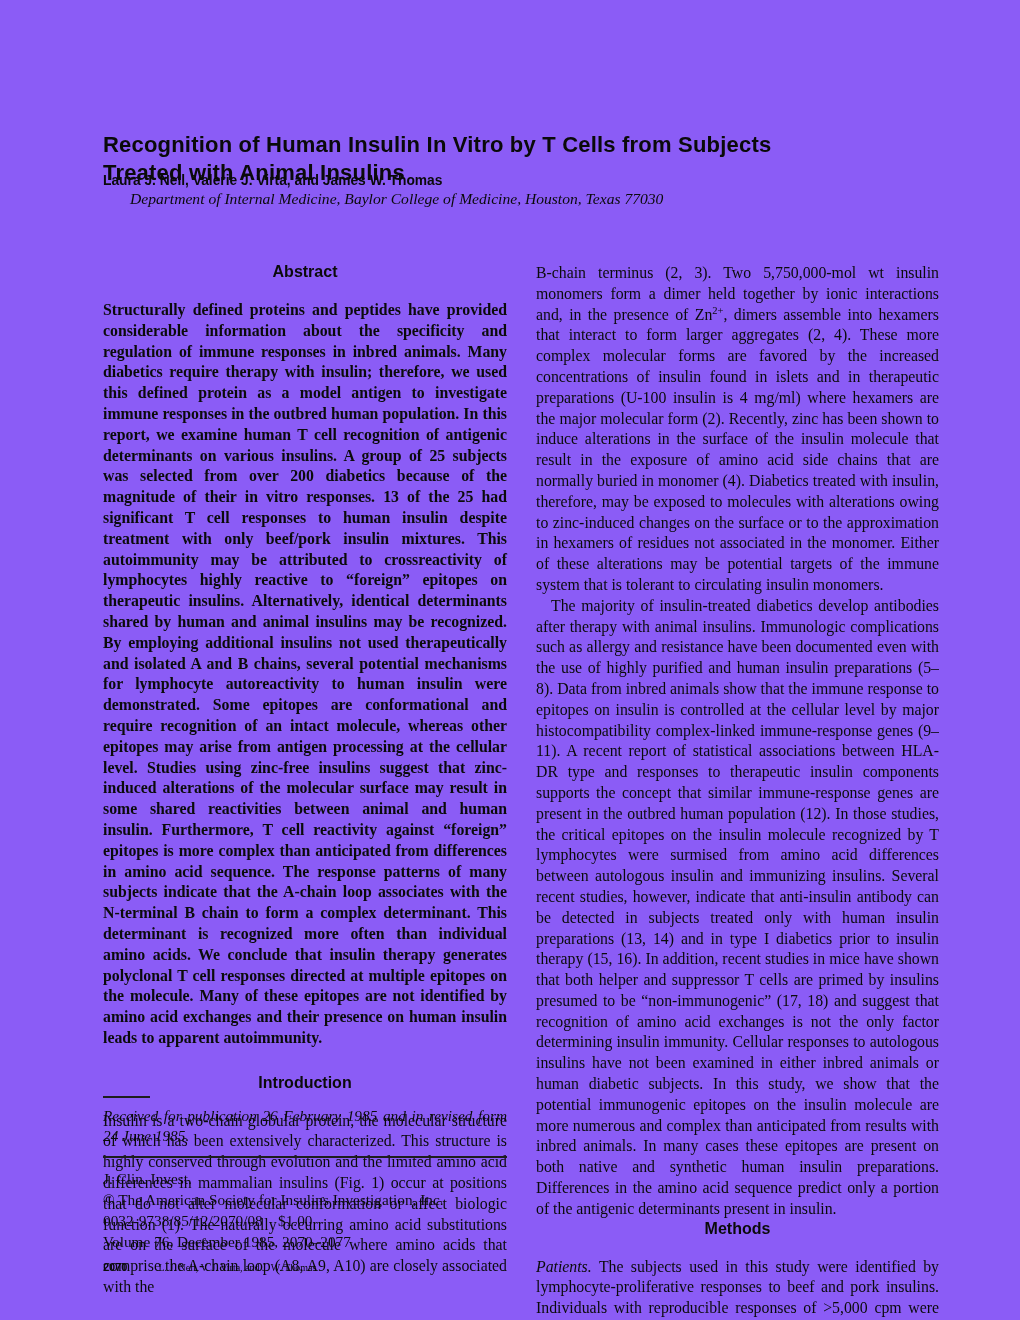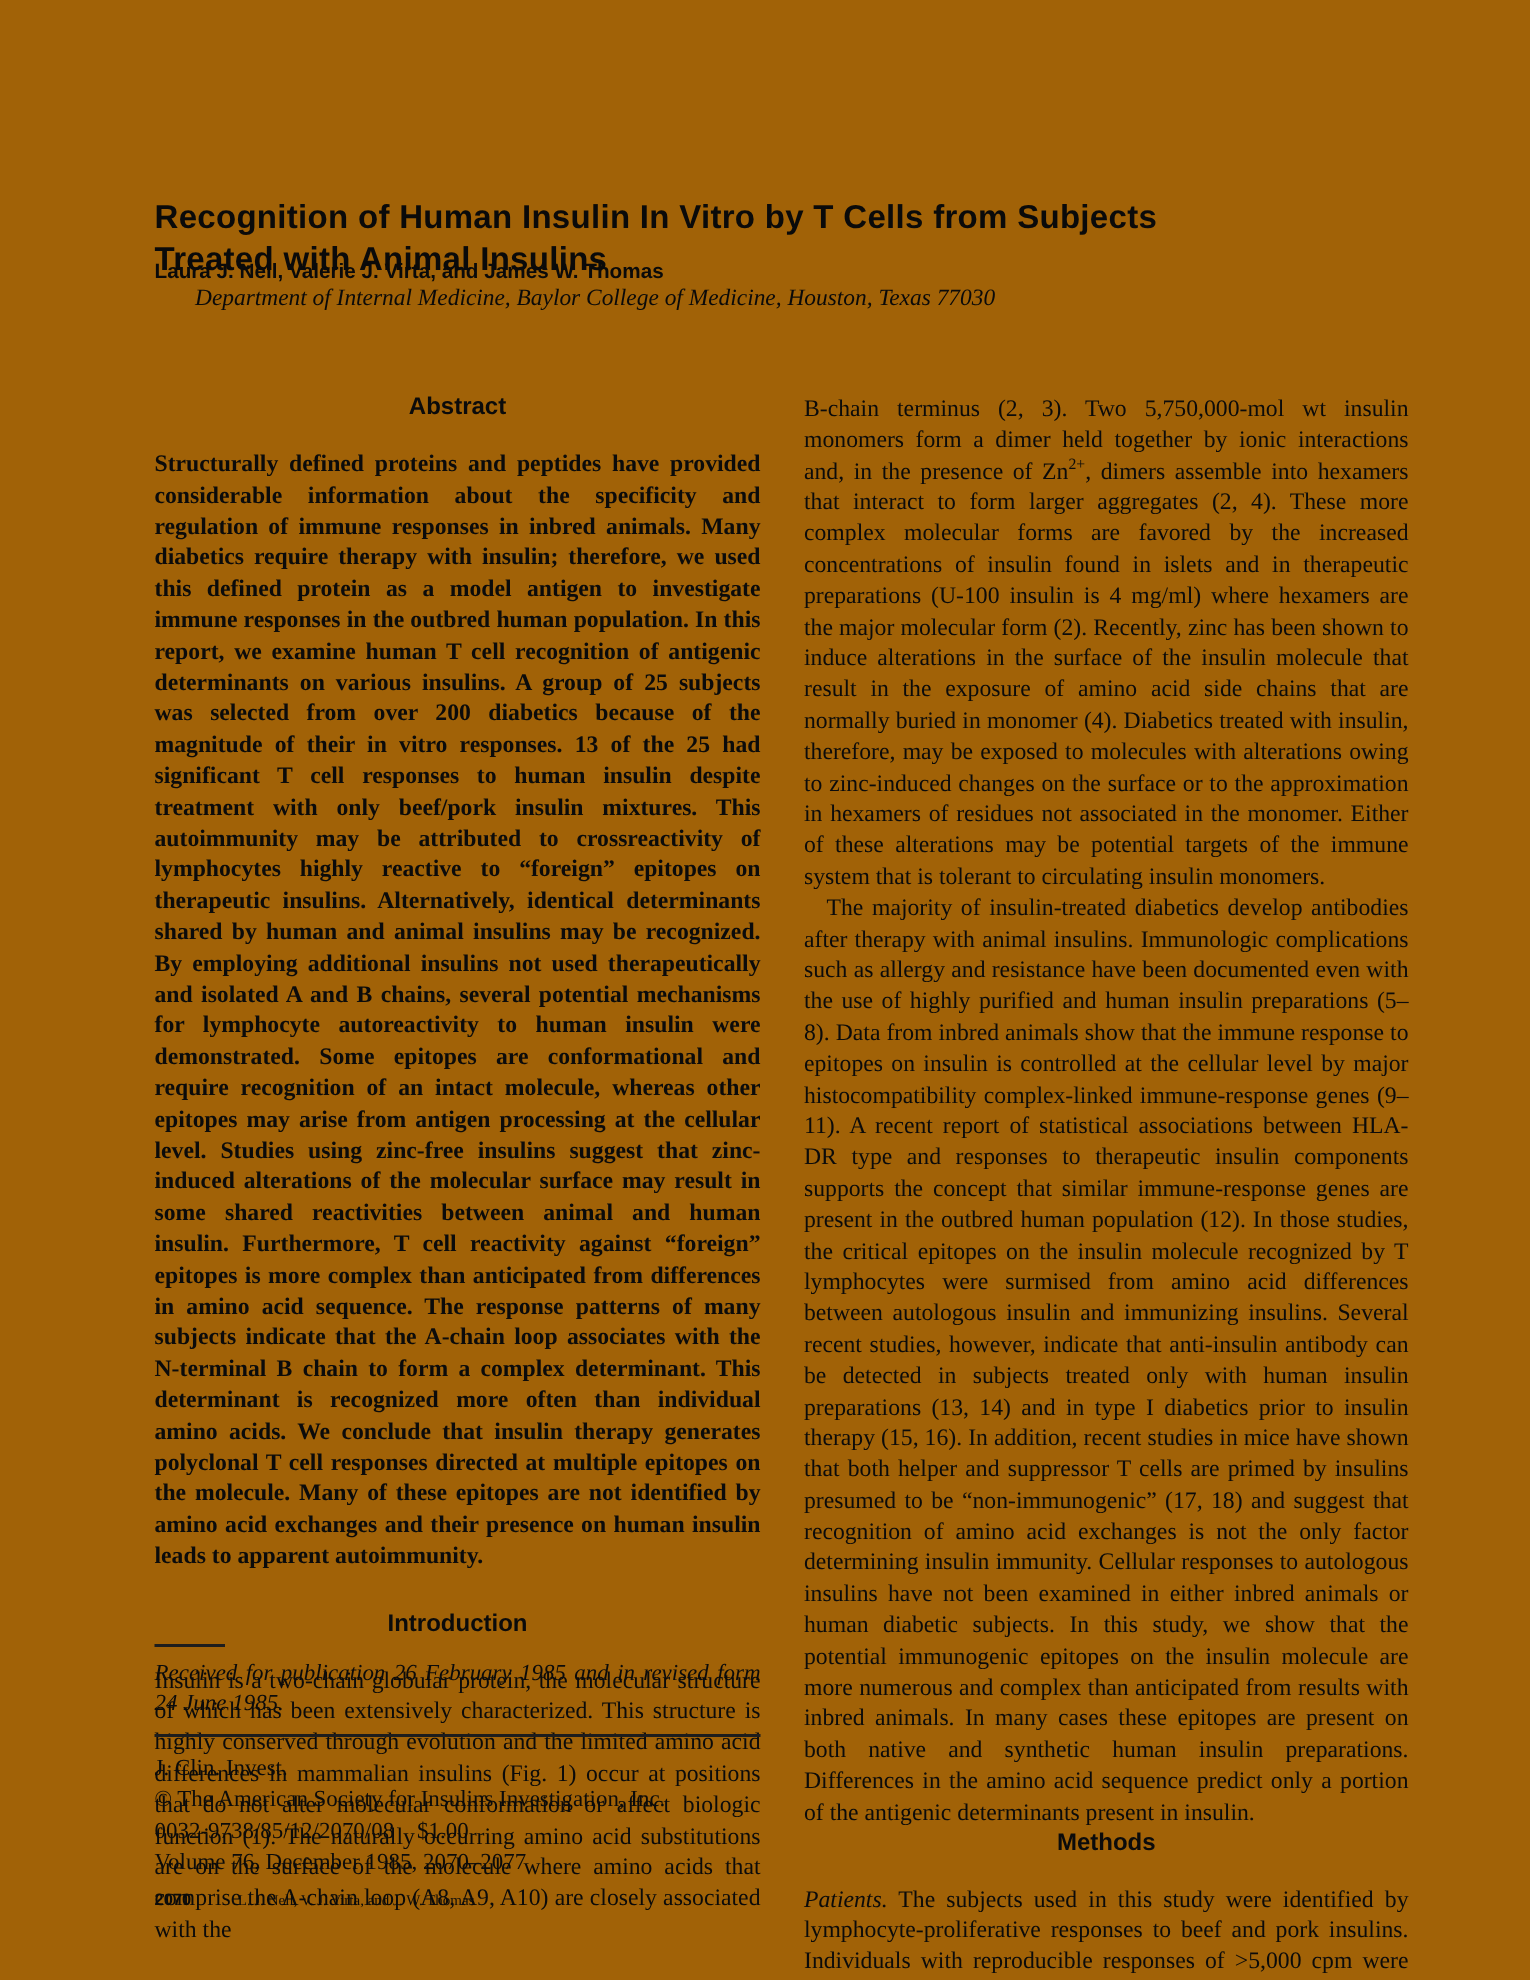--- a/index.html
+++ b/index.html
@@ -1,20 +1,20 @@
 <!DOCTYPE html>
 <html><head>
 <meta charset="utf-8">
 <style>
   html, body { margin: 0; padding: 0; background: #ffffff; }
   .page {
     position: relative;
     width: 1020px;
     height: 1320px;
-    background: #a16207;
+    background: #8b5cf6;
     color: #0b0b0b;
     font-family: "Liberation Serif", serif;
     overflow: hidden;
   }
 
   .title-block {
     position: absolute;
     left: 103px;
     top: 110px;
     width: 720px;

